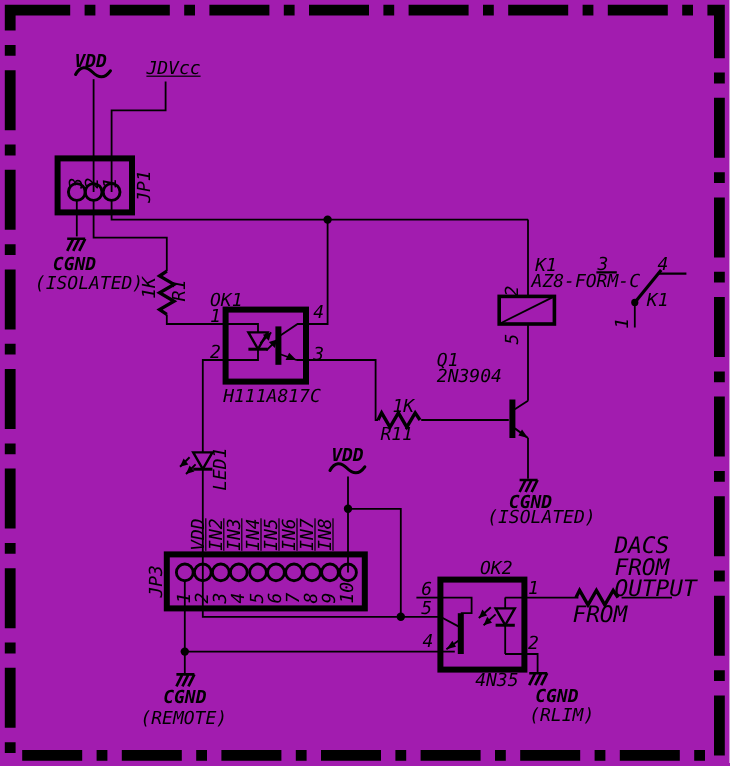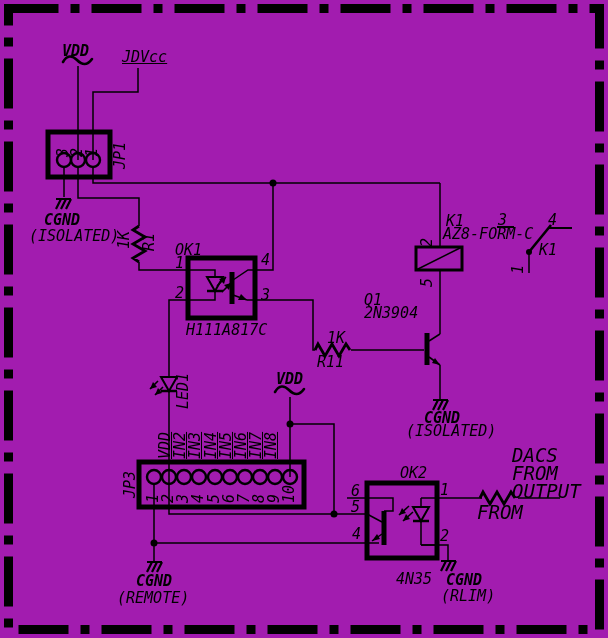--- a/index.html
+++ b/index.html
@@ -238,21 +238,21 @@
   <span class="t v" style="left:237px;top:488px">6</span>
   <span class="t v" style="left:252px;top:488px">7</span>
   <span class="t v" style="left:267px;top:488px">8</span>
   <span class="t v" style="left:282px;top:488px">9</span>
   <span class="t v" style="left:297px;top:488px">10</span>
 
   <span class="t b" style="left:136px;top:574px">CGND</span>
   <span class="t" style="left:117px;top:591px">(REMOTE)</span>
 
   <span class="t" style="left:400px;top:466px">OK2</span>
-  <span class="t" style="left:396px;top:572px">4N35</span>
+  <span class="t" style="left:396px;top:560px">4N35</span>
   <span class="t" style="left:351px;top:484px">6</span>
   <span class="t" style="left:351px;top:500px">5</span>
   <span class="t" style="left:352px;top:527px">4</span>
   <span class="t" style="left:440px;top:483px">1</span>
   <span class="t" style="left:440px;top:529px">2</span>
 
   <span class="t b" style="left:446px;top:573px">CGND</span>
   <span class="t" style="left:441px;top:589px">(RLIM)</span>
 
   <span class="t big" style="left:477px;top:503px">FROM</span>

